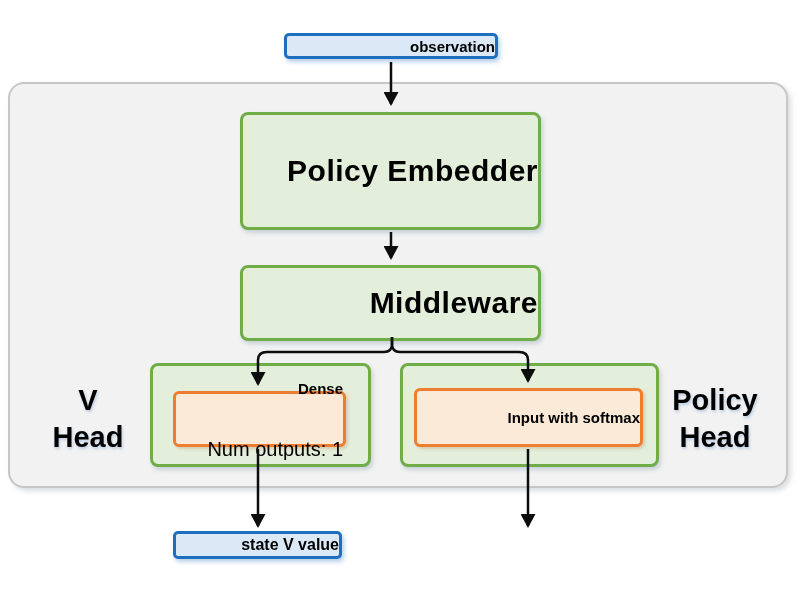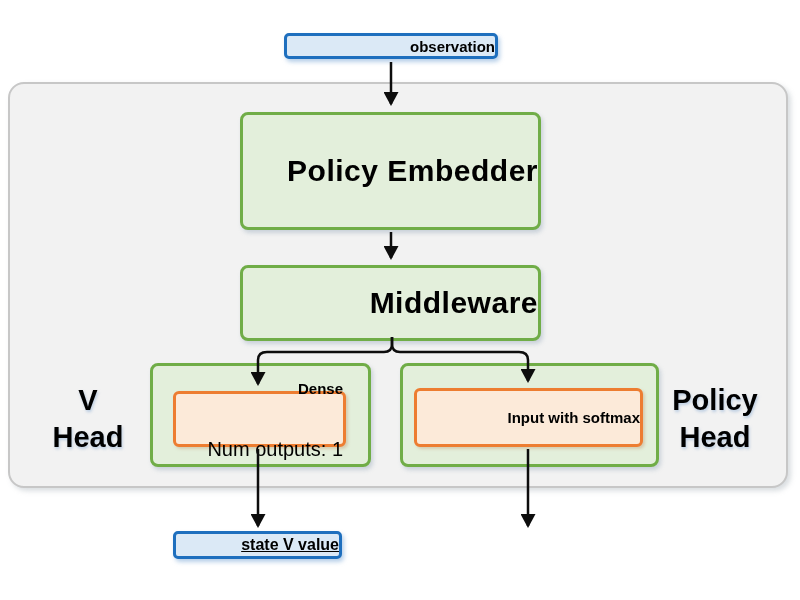--- a/index.html
+++ b/index.html
@@ -69,21 +69,21 @@
   }
   .orange-title { font-weight: bold; font-size: 15px; }
   .orange-sub { font-size: 20px; }
   #node-observation       { left: 284px; top: 33px;  width: 214px; height: 26px; }
   #node-input-embedder    { left: 240px; top: 112px; width: 301px; height: 118px; }
   #node-middleware        { left: 240px; top: 265px; width: 301px; height: 76px; }
   #box-v-head             { left: 150px; top: 363px; width: 221px; height: 104px; }
   #box-policy-head        { left: 400px; top: 363px; width: 259px; height: 104px; }
   #node-dense-v           { left: 173px; top: 391px; width: 173px; height: 56px; }
   #node-dense-policy      { left: 414px; top: 388px; width: 229px; height: 59px; }
-  #node-state-v-value     { left: 173px; top: 531px; width: 169px; height: 28px; font-size: 16px; text-decoration: underline; }
+  #node-state-v-value     { left: 173px; top: 531px; width: 169px; height: 28px; font-size: 16px; }
   #node-action-probs      { left: 442px; top: 531px; width: 170px; height: 28px; }
   .side-label {
     position: absolute;
     width: 112px;
     text-align: center;
     font-weight: bold;
     font-size: 29px;
     line-height: 37px;
     text-shadow: 1px 2px 3px rgba(150,180,215,0.6);
   }

